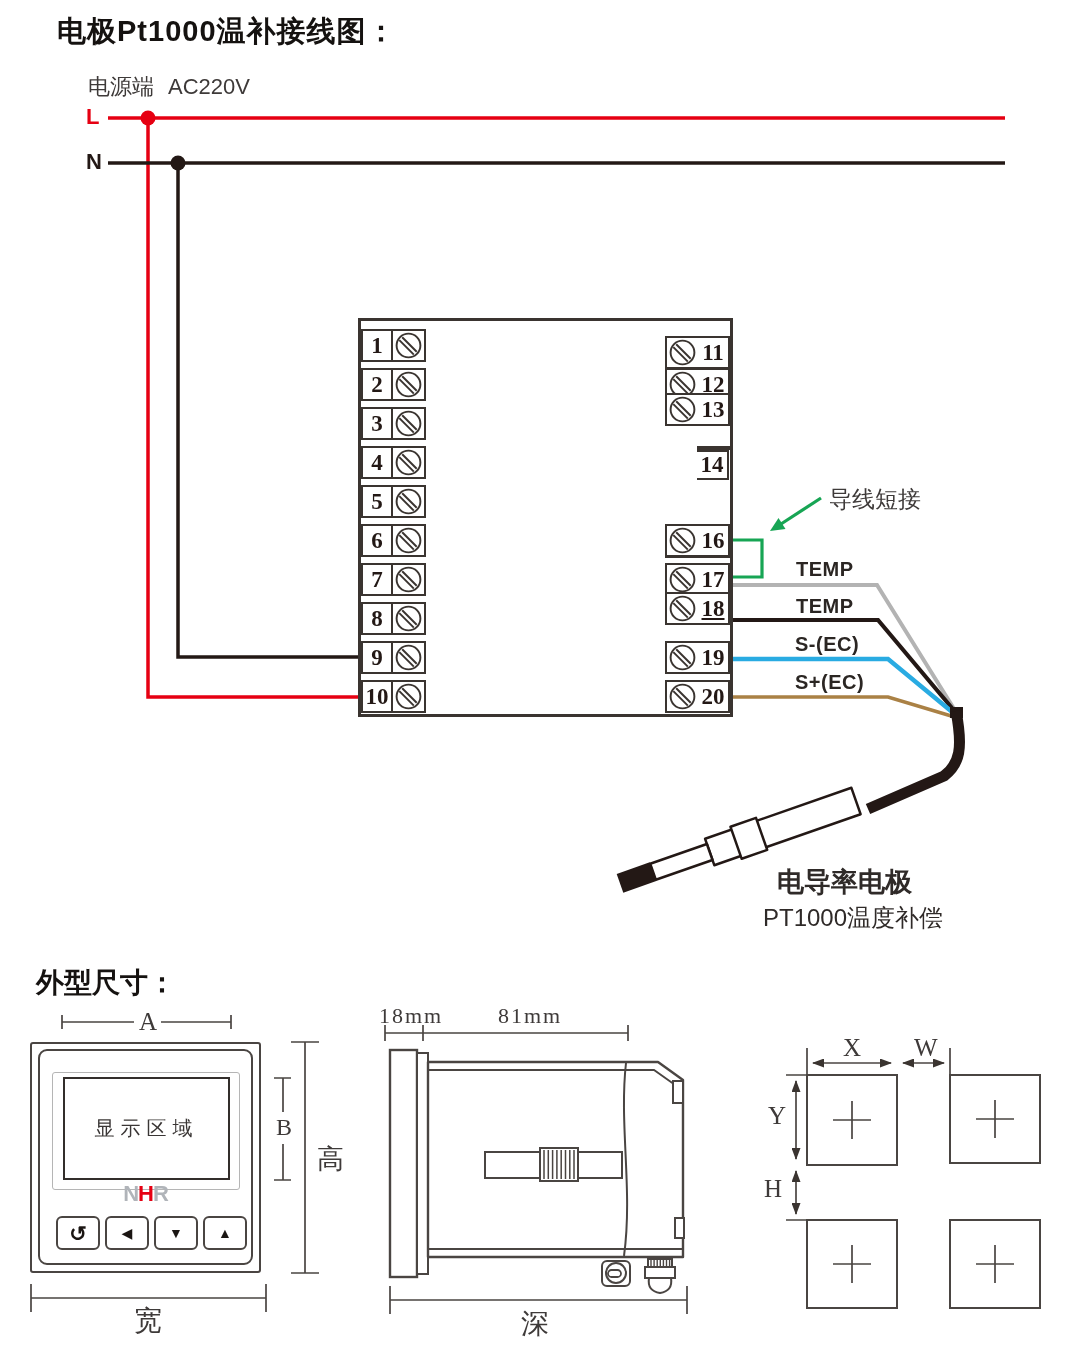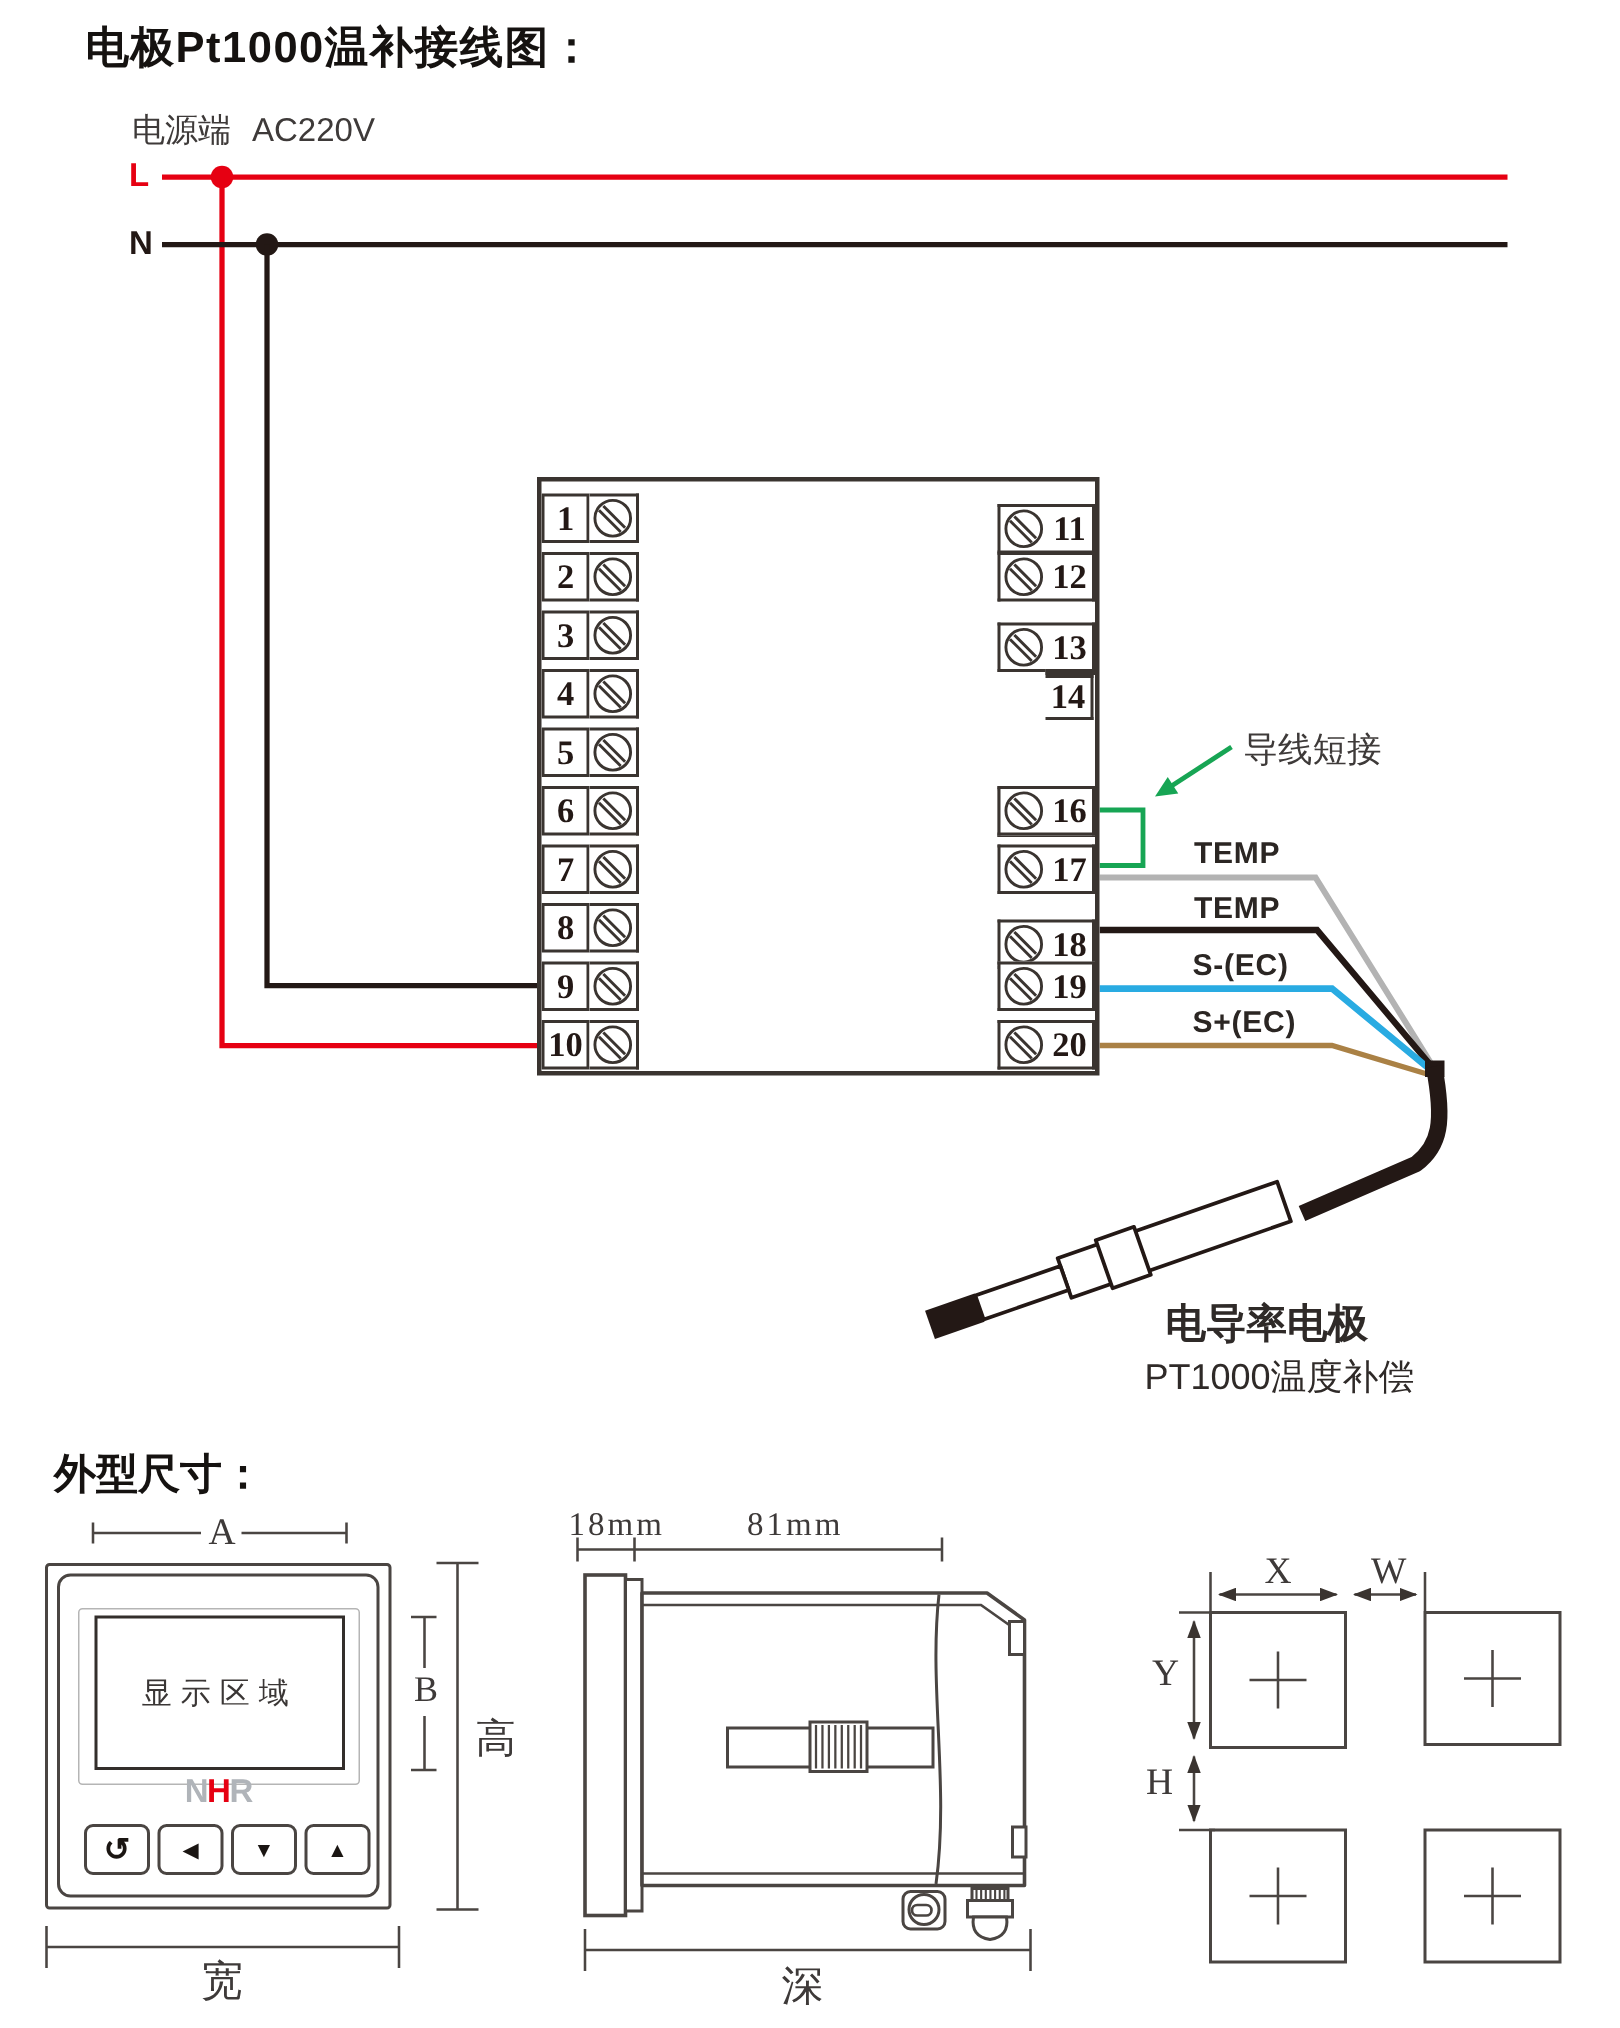--- a/index.html
+++ b/index.html
@@ -269,21 +269,21 @@
           <div class="tnum">11</div>
         </div>
         <div class="term-row right" style="top: 47px;">
           <svg class="screw" viewBox="0 0 30 30">
             <circle cx="15" cy="15" r="12.3"></circle>
             <line x1="8.5" y1="6.5" x2="23.5" y2="21.5"></line>
             <line x1="5.5" y1="9.5" x2="20.5" y2="24.5"></line>
           </svg>
           <div class="tnum">12</div>
         </div>
-        <div class="term-row right" style="top: 94px; justify-content: flex-end;">
+        <div class="term-row right" style="top: 72px; justify-content: flex-end;">
           <svg class="screw" viewBox="0 0 30 30">
             <circle cx="15" cy="15" r="12.3"></circle>
             <line x1="8.5" y1="6.5" x2="23.5" y2="21.5"></line>
             <line x1="5.5" y1="9.5" x2="20.5" y2="24.5"></line>
           </svg>
           <div class="tnum">13</div>
         </div>
         <div class="term-row right" style="top: 125px; flex-direction: column;">
           <svg class="screw" viewBox="0 0 30 30">
             <circle cx="15" cy="15" r="12.3"></circle>
@@ -309,21 +309,21 @@
           <div class="tnum">16</div>
         </div>
         <div class="term-row right" style="top: 242px;">
           <svg class="screw" viewBox="0 0 30 30">
             <circle cx="15" cy="15" r="12.3"></circle>
             <line x1="8.5" y1="6.5" x2="23.5" y2="21.5"></line>
             <line x1="5.5" y1="9.5" x2="20.5" y2="24.5"></line>
           </svg>
           <div class="tnum">17</div>
         </div>
-        <div class="term-row right" style="top: 292px;">
+        <div class="term-row right" style="top: 271px; text-decoration: underline;">
           <svg class="screw" viewBox="0 0 30 30">
             <circle cx="15" cy="15" r="12.3"></circle>
             <line x1="8.5" y1="6.5" x2="23.5" y2="21.5"></line>
             <line x1="5.5" y1="9.5" x2="20.5" y2="24.5"></line>
           </svg>
           <div class="tnum">18</div>
         </div>
         <div class="term-row right" style="top: 320px;">
           <svg class="screw" viewBox="0 0 30 30">
             <circle cx="15" cy="15" r="12.3"></circle>

